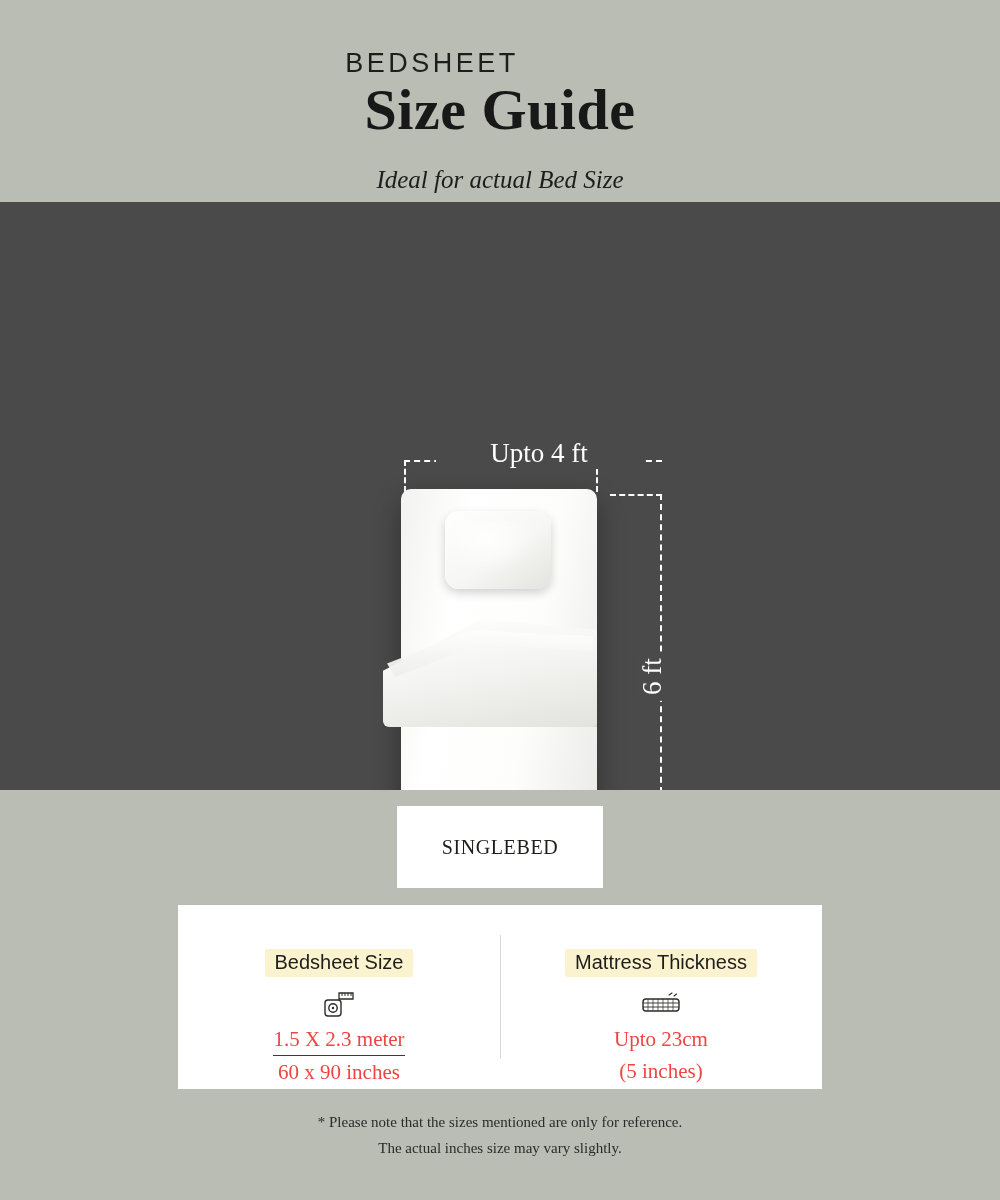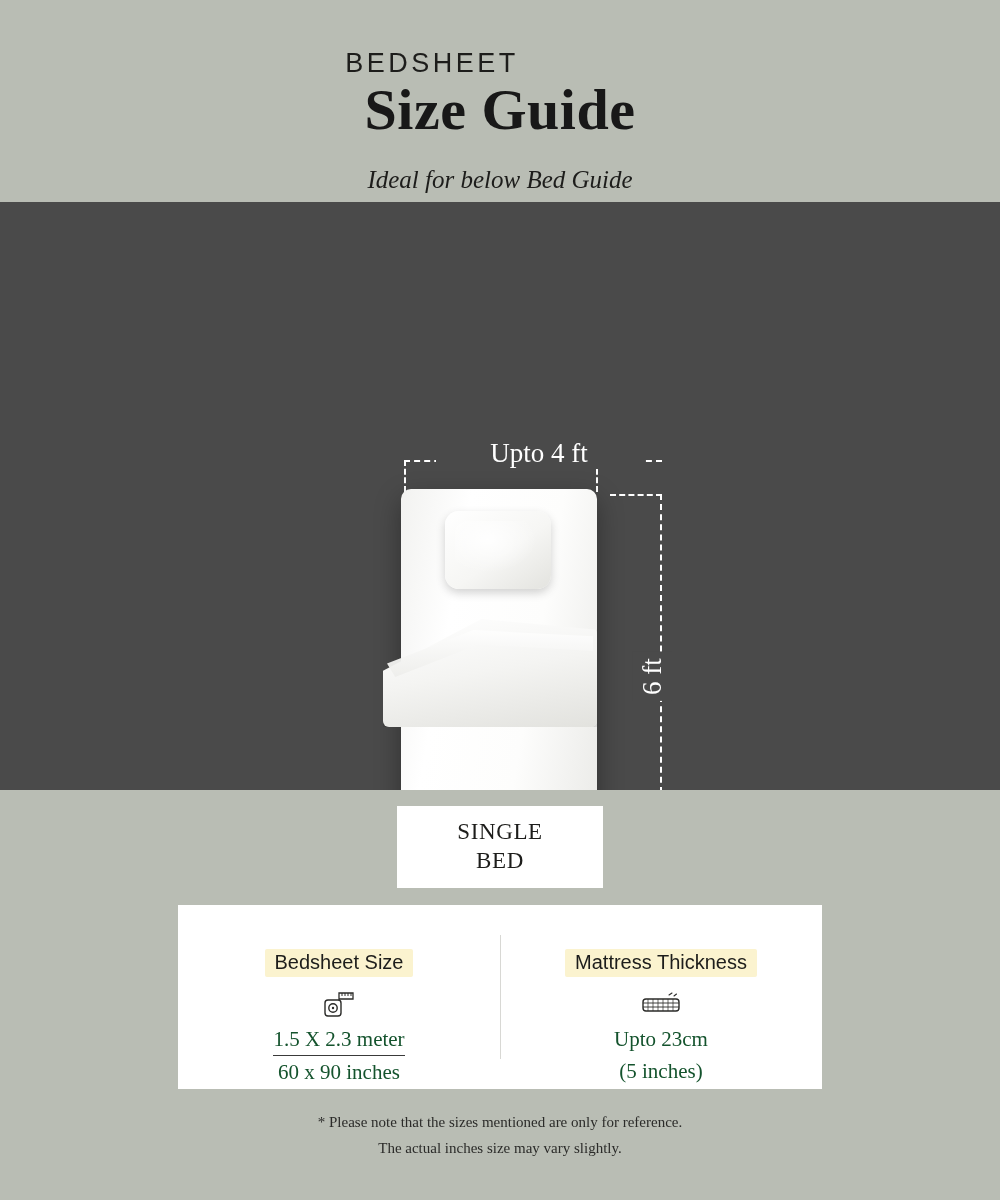--- a/index.html
+++ b/index.html
@@ -192,23 +192,23 @@
   
   .bedtype-card {
     position: absolute;
     left: 397px; top: 806px;
     width: 206px;
     height: 82px;
     background: #ffffff;
     display: flex;
     align-items: center;
     justify-content: center;
-    flex-direction: column;
-    font-family: "Liberation Serif", serif;
-    font-size: 23px;
+    flex-direction: row;
+    font-family: "Liberation Serif", serif;
+    font-size: 20px;
     color: #1d1d1b;
     letter-spacing: 0.6px;
     line-height: 1.25;
   }
 
   
   .spec-card {
     position: absolute;
     left: 178px; top: 905px;
     width: 644px;
@@ -244,21 +244,21 @@
     margin-top: 14px;
     height: 26px;
     display: flex;
     align-items: center;
     justify-content: center;
   }
   .spec-value {
     margin-top: 8px;
     font-family: "Liberation Serif", serif;
     font-size: 21px;
-    color: #14532d;
+    color: #ef4444;
     text-align: center;
     line-height: 1.35;
   }
   .spec-value .line1 {
     display: block;
     border-bottom: 1px solid #3a3a3a;
     padding-bottom: 2px;
   }
   .spec-value .line2 {
     display: block;
@@ -277,21 +277,21 @@
     color: #2b2b29;
     line-height: 1.7;
   }
 </style>
 </head>
 <body>
 
 <div class="header">
   <div class="kicker">BEDSHEET</div>
   <div class="title">Size Guide</div>
-  <div class="subtitle">Ideal for below Bed Guide</div>
+  <div class="subtitle">Ideal for actual Bed Size</div>
 </div>
 
 <div class="panel">
 
   <div class="dash-top"></div>
   <div class="dash-top-l"></div>
   <div class="dash-top-r"></div>
   <div class="width-label">Upto 4 ft</div>
 
   <div class="dash-right"></div>

